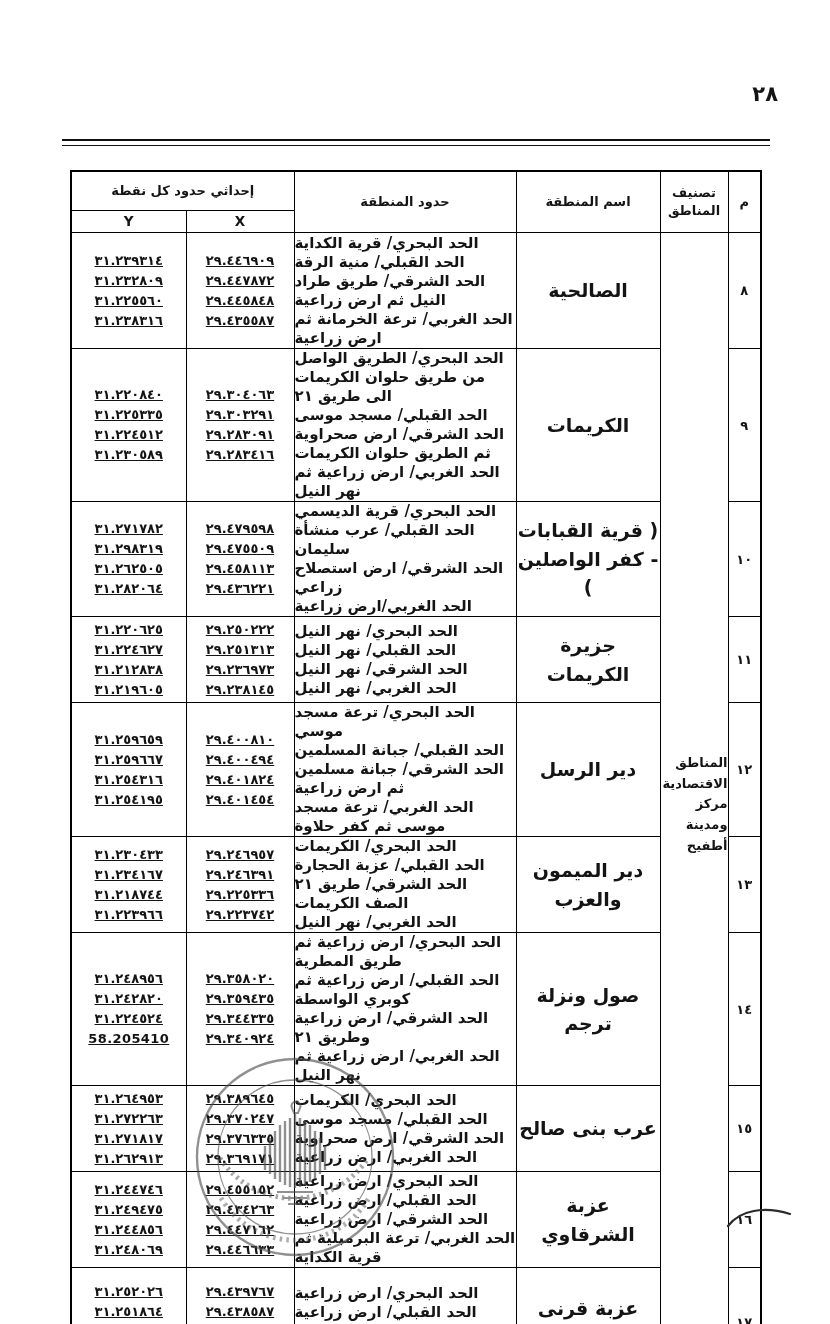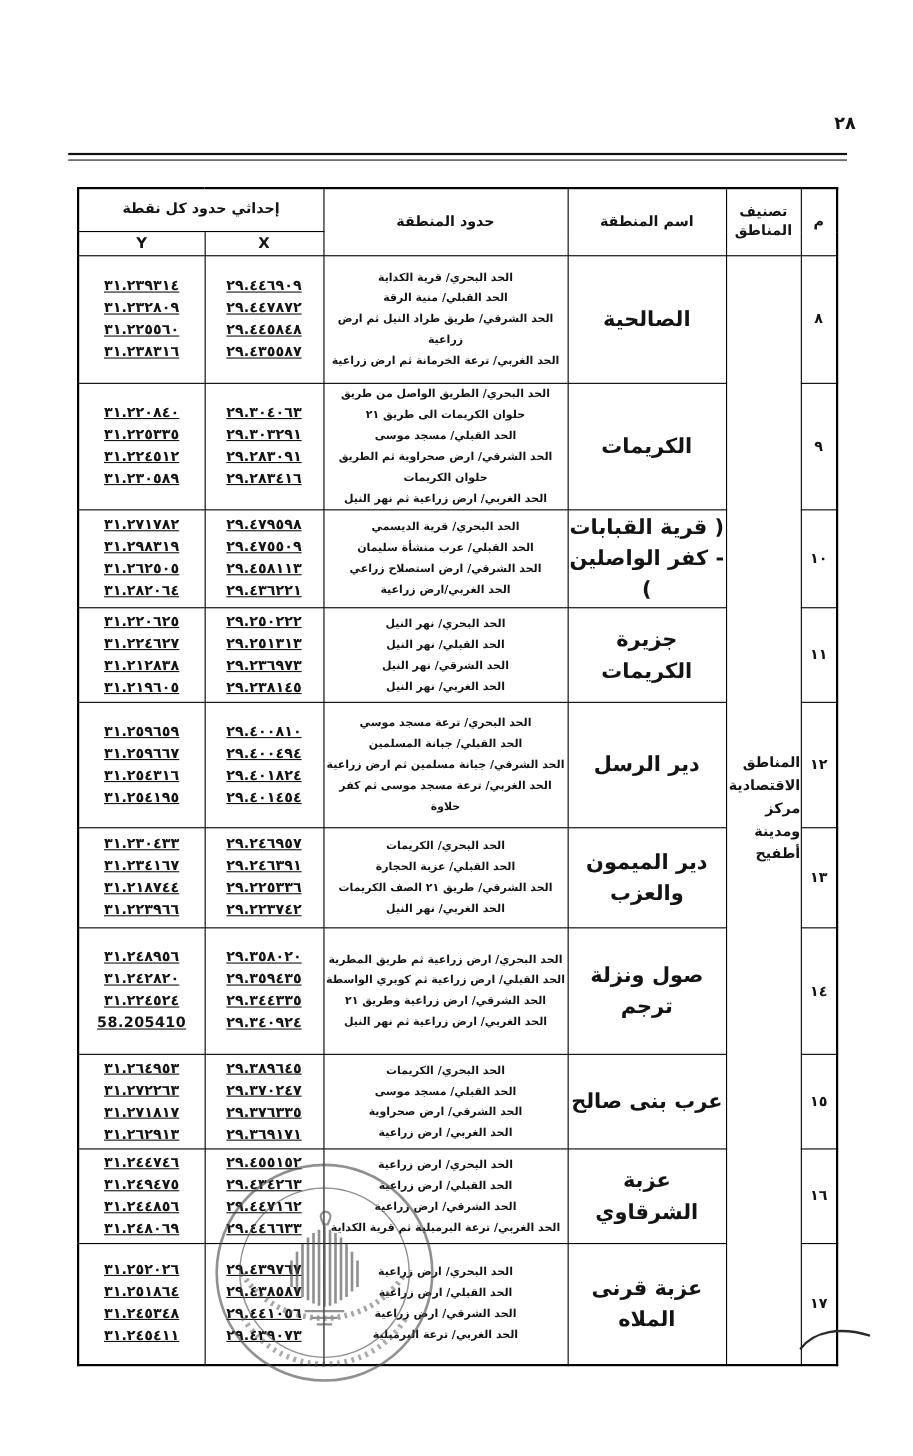--- a/index.html
+++ b/index.html
@@ -9,21 +9,21 @@
     -webkit-font-smoothing:antialiased;
   }
   .page{position:relative;width:830px;height:1324px;background:#fff;}
 
   
   .gz-header{
     position:absolute;top:82px;right:52px;left:60px;
     display:flex;flex-direction:row;align-items:baseline;gap:26px;
     font-weight:bold;font-size:21px;white-space:nowrap;
   }
-  .gz-header .pagenum{font-size:16px;margin-top:20px;}
+  .gz-header .pagenum{font-size:21px;}
   .double-rule{
     position:absolute;top:139px;left:62px;right:60px;height:4px;
     border-top:2.5px solid #101010;border-bottom:1.6px solid #101010;
   }
 
   
   table.regions{
     position:absolute;top:170px;right:68px;
     width:690px;table-layout:fixed;border-collapse:collapse;
     border:2px solid #000;
@@ -31,21 +31,21 @@
   table.regions th,table.regions td{
     border:1.2px solid #000;vertical-align:middle;padding:0;
     font-weight:bold;
   }
   thead th{font-size:13px;text-align:center;line-height:1.35;}
   thead tr.group th{height:38px;}
   thead tr.sub th{height:21px;font-size:13.5px;font-family:"DejaVu Sans",sans-serif;}
   td.cell-num{text-align:center;font-size:13px;}
   td.cell-classif{text-align:right;font-size:13px;line-height:1.6;padding:2px 3px;}
   td.cell-name{text-align:center;font-size:19px;line-height:1.5;padding:2px 5px;}
-  td.cell-bounds{text-align:center;font-size:10px;line-height:19px;padding:3px 7px 3px 4px;}
+  td.cell-bounds{text-align:left;font-size:15px;line-height:19px;padding:3px 7px 3px 4px;}
   td.cell-coord{text-align:center;font-size:13px;text-decoration:underline;}
   td.cell-coord .val{direction:ltr;line-height:20px;letter-spacing:.4px;}
 
   
   .stamp{position:absolute;left:188px;top:1050px;width:214px;height:214px;pointer-events:none;opacity:.62;}
   .penmark{position:absolute;left:724px;top:1202px;width:72px;height:32px;pointer-events:none;}
 </style>
 </head>
 <body>
 

